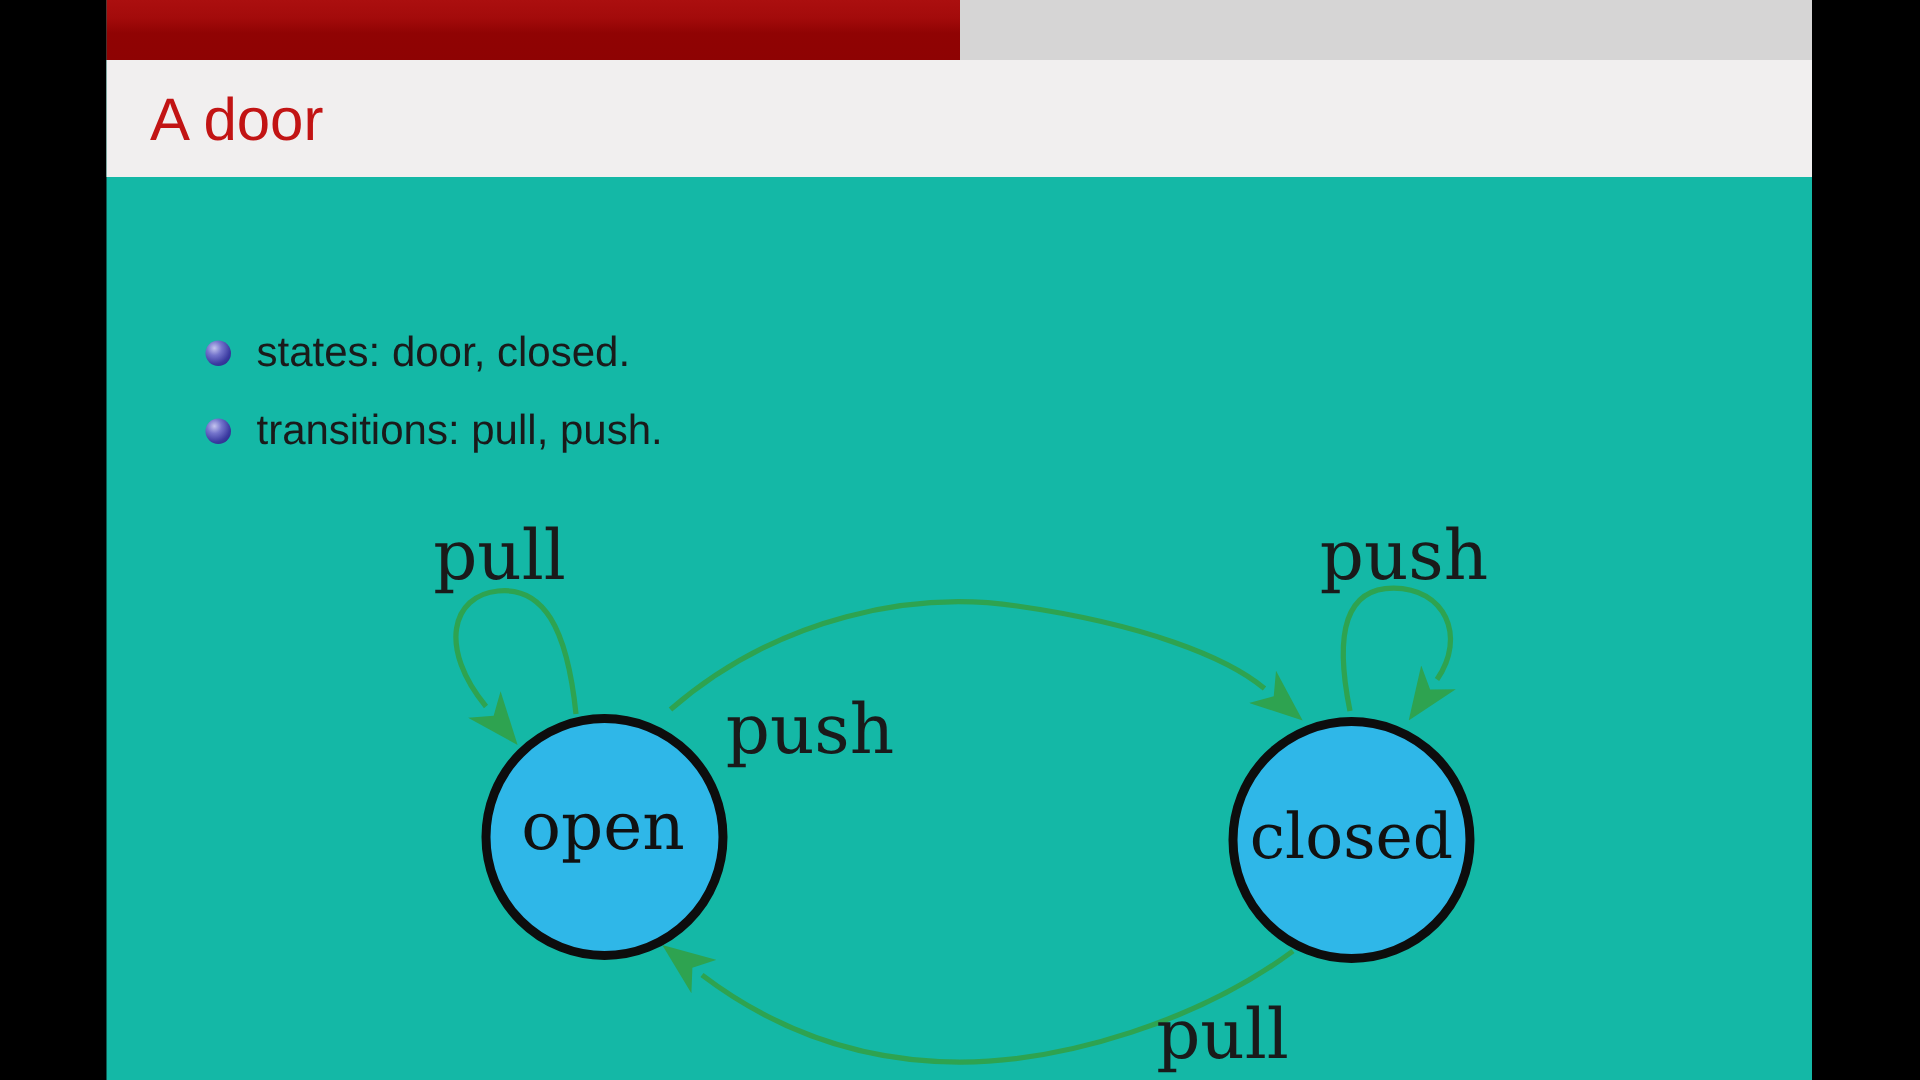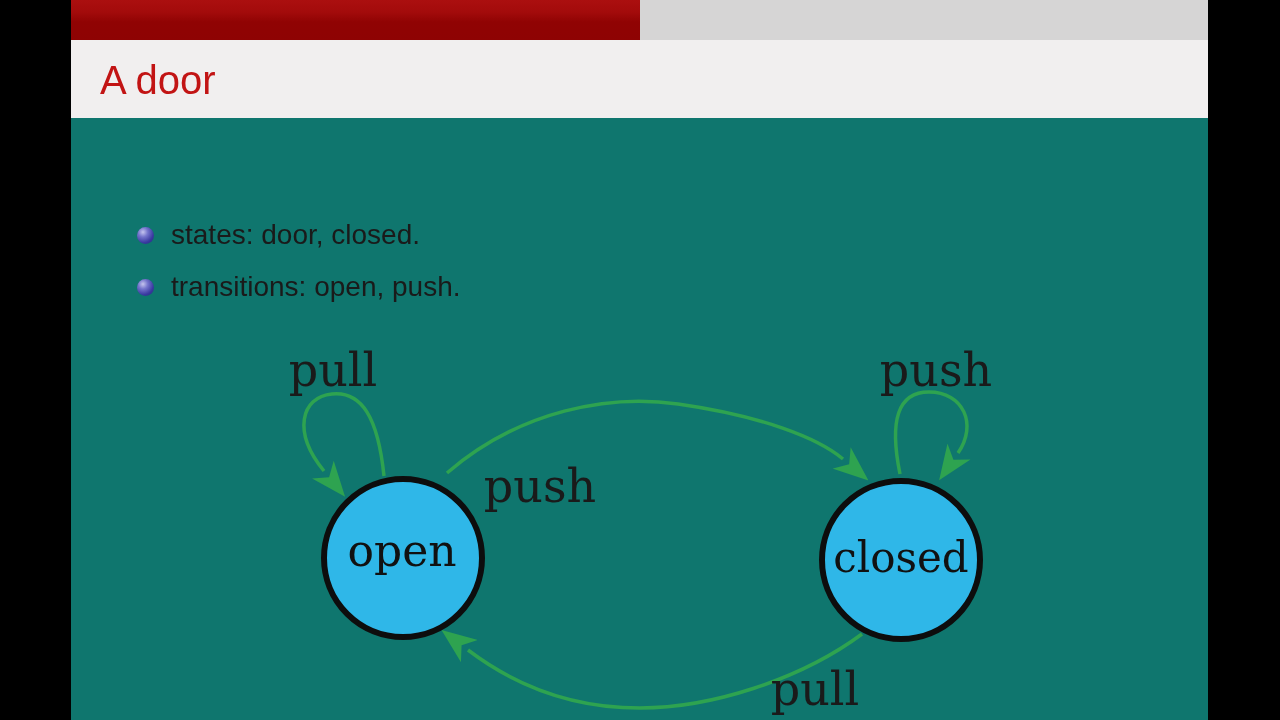--- a/index.html
+++ b/index.html
@@ -1,18 +1,18 @@
 <!DOCTYPE html>
 <html><head>
 <meta charset="utf-8">
 <style>
   html,body{margin:0;padding:0;background:#000;}
   .stage{position:relative;width:1280px;height:720px;background:#000;overflow:hidden;
          font-family:"Liberation Sans",sans-serif;}
-  .frame{position:absolute;left:71px;top:0;width:1137px;height:720px;background:#0f766e;}
+  .frame{position:absolute;left:71px;top:0;width:1137px;height:720px;background:#14b8a6;}
   
   .topbar{position:absolute;left:0;top:0;width:100%;height:40px;display:flex;}
   .topbar-red{width:569px;height:100%;
               background:linear-gradient(180deg,#ab0f0f 0%,#a30b0b 30%,#900303 55%,#8e0303 100%);}
   .topbar-gray{flex:1;height:100%;background:#d6d5d5;}
   
   .titleband{position:absolute;left:0;top:40px;width:100%;height:78px;background:#f1efef;}
   .slide-title{position:absolute;left:29px;top:0;height:78px;line-height:80px;
                font-size:40px;color:#c21414;letter-spacing:0;}
   
@@ -44,21 +44,21 @@
       <div class="slide-title">A door</div>
     </div>
 
     <div class="bullet-row" style="top:218px;">
       <span class="ball"></span>
       <span class="bullet-text">states: door, closed.</span>
     </div>
 
     <div class="bullet-row" style="top:270px;">
       <span class="ball"></span>
-      <span class="bullet-text">transitions: open, push.</span>
+      <span class="bullet-text">transitions: pull, push.</span>
     </div>
 
   </div>
 
   <svg class="diagram" viewBox="0 0 1280 720">
     <defs>
       <marker id="ah" viewBox="0 0 10 8" refX="0.5" refY="4" markerWidth="10" markerHeight="8" orient="auto" markerUnits="strokeWidth">
         <path class="arrowhead" d="M0,0 L10,4 L0,8 L2.8,4 Z"></path>
       </marker>
     </defs>

